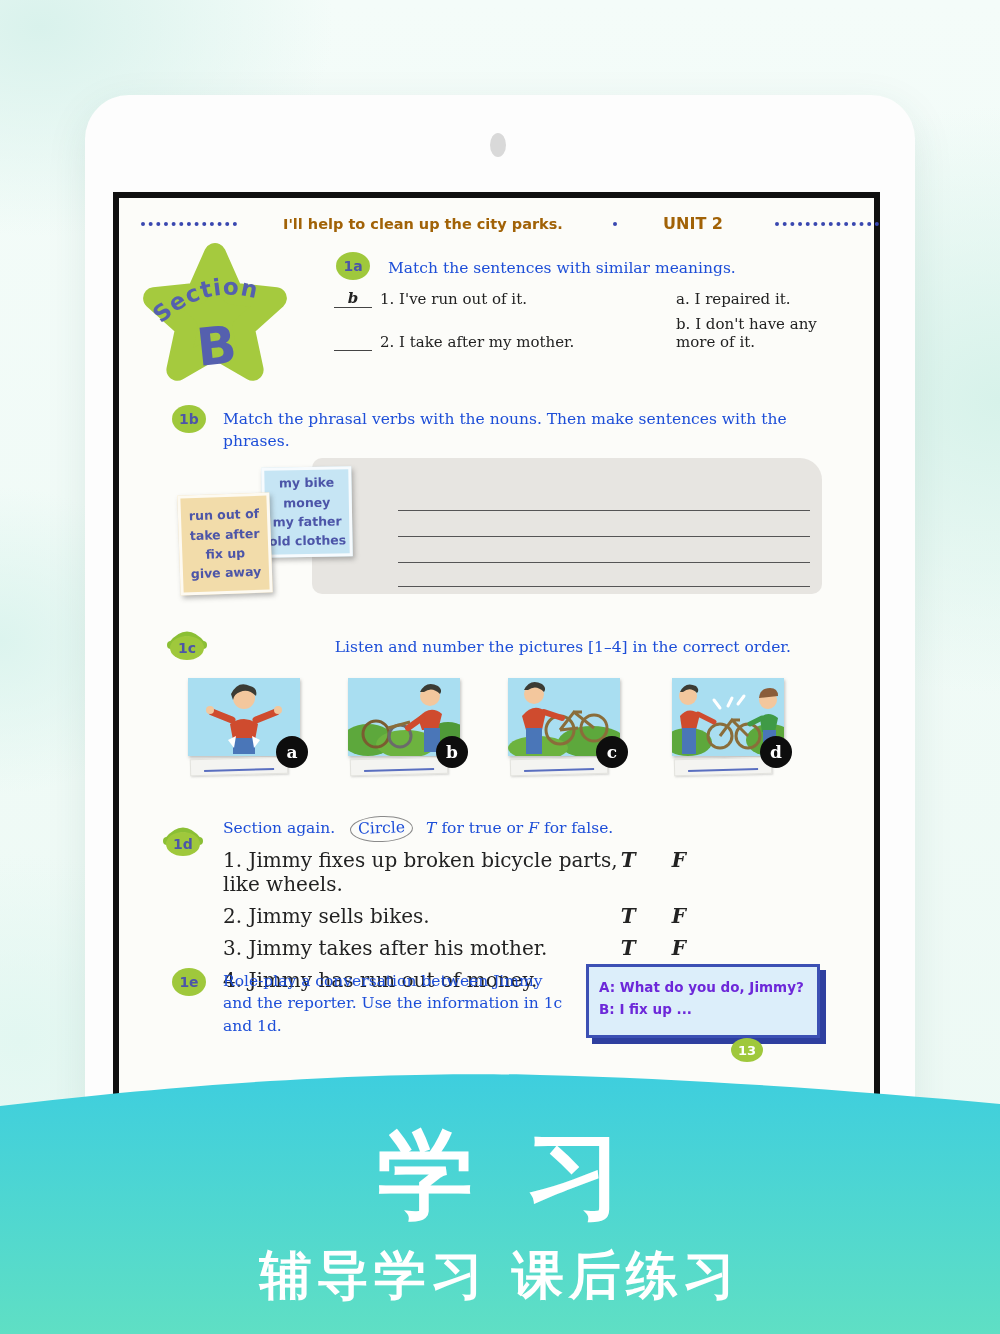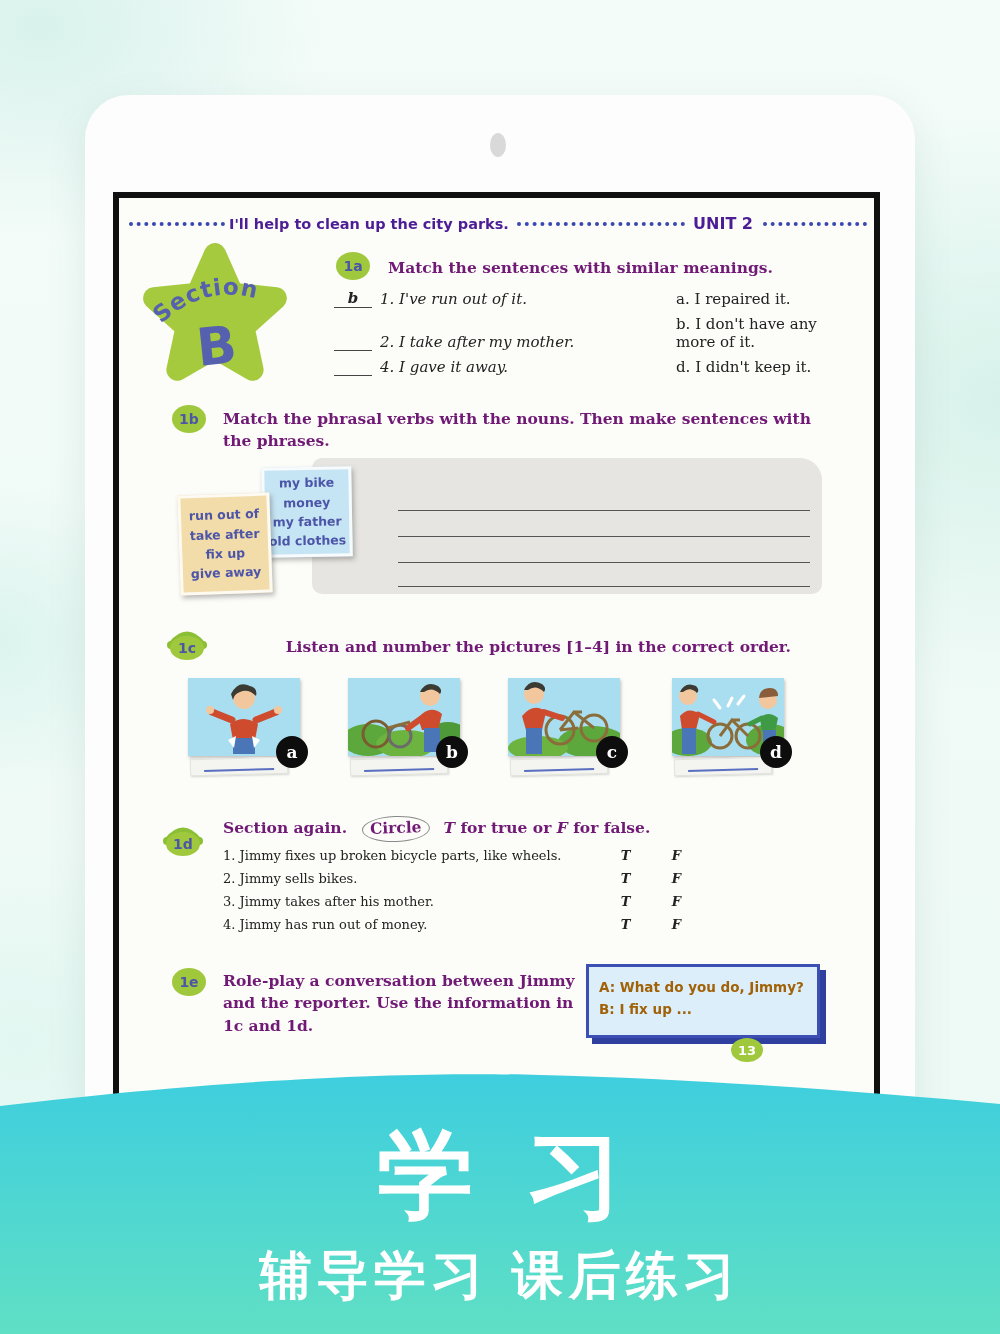--- a/index.html
+++ b/index.html
@@ -13,67 +13,67 @@
       linear-gradient(180deg,#f4fcf9 0%, #ecf9f4 100%);}
   
   .tablet{position:absolute;left:85px;top:95px;width:830px;height:1239px;
     background:#fdfdfd;border-radius:44px 44px 0 0;box-shadow:0 12px 40px rgba(40,90,80,.10);}
   .camera{position:absolute;left:490px;top:133px;width:16px;height:24px;border-radius:50%;background:#d9d9d9;}
   
   .page{position:absolute;left:113px;top:192px;width:755px;height:1142px;
     border:6px solid #101010;background:#fcfcf9;}
   .page *{box-sizing:border-box;}
   
-  .hdr{position:absolute;left:10px;top:16px;width:738px;display:flex;align-items:center;color:#4c1d95;}
+  .hdr{position:absolute;left:22px;top:16px;width:738px;display:flex;align-items:center;color:#a16207;gap:42px;}
   .dots{height:0;border-top:4px dotted #3947b0;}
   .d1{width:96px;margin-right:4px;} .d2{flex:1;margin:0 8px;} .d3{width:104px;margin-left:10px;}
   .lesson{font-family:"DejaVu Sans",sans-serif;font-size:14.5px;font-weight:600;white-space:nowrap;}
   .unit{font-family:"DejaVu Sans",sans-serif;font-size:16px;font-weight:800;white-space:nowrap;text-align:right;}
   
   .star{position:absolute;left:16px;top:40px;}
   
   .badge{position:absolute;width:34px;height:28px;border-radius:50%;background:#9fc83c;
     color:#4c55a8;font-family:"DejaVu Sans",sans-serif;font-weight:800;font-size:14px;
     display:flex;align-items:center;justify-content:center;}
-  .title{position:absolute;font-weight:700;font-size:15.5px;color:#701a75;line-height:1.45;}
+  .title{position:absolute;font-weight:400;font-size:15.5px;color:#1d4ed8;line-height:1.45;}
   
   .rows1a{position:absolute;left:215px;top:92px;width:520px;font-size:15px;color:#222;}
   .rows1a .row{display:flex;margin-bottom:7px;align-items:flex-end;}
   .ans{width:38px;border-bottom:1.6px solid #444;text-align:center;margin-right:8px;
     font-family:"DejaVu Serif",serif;font-style:italic;font-weight:700;font-size:15px;line-height:1.1;height:18px;}
-  .lcol{width:248px;font-style:italic;} .rcol{flex:1;margin-left:48px;}
+  .lcol{width:248px;} .rcol{flex:1;margin-left:48px;}
   
   .pad{position:absolute;left:193px;top:260px;width:510px;height:136px;background:#e7e5e1;border-radius:10px 22px 10px 10px;}
   .hand-line{position:absolute;left:82px;top:8px;width:372px;border-bottom:2px solid #333;
     font-family:"DejaVu Serif",serif;font-style:italic;font-weight:700;font-size:15.5px;color:#1c1c1c;padding-bottom:1px;white-space:nowrap;}
   .pline{position:absolute;left:86px;width:412px;border-bottom:1.6px solid #555;}
   .note{position:absolute;border:3px solid rgba(255,255,255,.85);box-shadow:2px 3px 5px rgba(60,60,60,.35);
     font-family:"DejaVu Sans",sans-serif;font-weight:700;font-size:12.5px;color:#4c55a8;
     display:flex;flex-direction:column;justify-content:center;text-align:center;line-height:1.55;}
   .note-blue{left:143px;top:269px;width:90px;height:90px;background:#c6e5f4;transform:rotate(-1deg);z-index:2;}
   .note-tan{left:60px;top:296px;width:92px;height:100px;background:#f2dcaa;transform:rotate(-2deg);z-index:3;}
   
   .pic{position:absolute;top:480px;width:112px;}
   .pic .frame{width:112px;height:78px;background:#a9def1;overflow:hidden;box-shadow:1px 2px 3px rgba(80,80,80,.35);}
   .pic-letter{position:absolute;right:-8px;top:58px;width:32px;height:32px;border-radius:50%;background:#0d0d0d;
     color:#fff;font-family:"DejaVu Serif",serif;font-weight:700;font-size:17px;display:flex;align-items:center;justify-content:center;z-index:4;}
   .slip{margin:2px 6px 0 2px;width:98px;height:17px;background:#f4f4f1;border:1px solid #e3e3de;transform:rotate(-1.5deg);
     box-shadow:1px 1px 2px rgba(100,100,100,.25);display:flex;align-items:flex-end;justify-content:center;}
   .slip i{display:block;width:70px;border-bottom:2px solid #5a6fc0;margin-bottom:3px;}
   
-  .rows1d{position:absolute;left:104px;top:650px;width:500px;font-size:13px;color:#222;}
+  .rows1d{position:absolute;left:104px;top:650px;width:500px;font-size:20px;color:#222;}
   .rows1d .r{display:flex;margin-bottom:8px;}
   .st{width:404px;}
   .tf{width:52px;font-style:italic;font-family:"DejaVu Serif",serif;font-weight:600;}
   .circled{display:inline-block;border:1.6px solid #8a8a8a;border-radius:50%;padding:0 7px 2px 7px;transform:rotate(-2deg);}
   .it{font-style:italic;}
   
   .dialog{position:absolute;left:467px;top:766px;width:234px;height:74px;background:#dceefa;
     border:3px solid #3c50b4;box-shadow:6px 6px 0 #2e3f9f;padding:10px 10px;
-    font-family:"DejaVu Sans",sans-serif;font-weight:700;font-size:13.5px;color:#a16207;line-height:1.6;}
+    font-family:"DejaVu Sans",sans-serif;font-weight:700;font-size:13.5px;color:#6d28d9;line-height:1.6;}
   .pageno{position:absolute;left:612px;top:840px;width:32px;height:24px;border-radius:50%;background:#9fc83c;
     color:#fff;font-family:"DejaVu Sans",sans-serif;font-weight:800;font-size:13px;
     display:flex;align-items:center;justify-content:center;}
   
   .wave{position:absolute;left:0;bottom:0;width:1000px;height:262px;}
   .footer-text{position:absolute;left:0;bottom:0;width:1000px;height:240px;display:flex;flex-direction:column;
     align-items:center;justify-content:center;color:#fff;font-family:"DejaVu Sans",sans-serif;z-index:5;}
   .foot-main{font-size:96px;font-weight:800;letter-spacing:.55em;padding-left:.55em;line-height:1;}
   .foot-sub{font-size:52px;font-weight:700;letter-spacing:.10em;margin-top:26px;line-height:1;}
   svg text{font-family:"DejaVu Sans",sans-serif;}
@@ -114,25 +114,20 @@
     <div class="rows1a">
       <div class="row">
         <span class="ans">b</span>
         <span class="lcol">1. I've run out of it.</span>
         <span class="rcol">a. I repaired it.</span>
       </div>
       <div class="row">
         <span class="ans"></span>
         <span class="lcol">2. I take after my mother.</span>
         <span class="rcol">b. I don't have any more of it.</span>
-      </div>
-      <div class="row">
-        <span class="ans"></span>
-        <span class="lcol">4. I gave it away.</span>
-        <span class="rcol">d. I didn't keep it.</span>
       </div>
     </div>
 
     <div class="badge" style="left:53px;top:207px;">1b</div>
     <div class="title" style="left:104px;top:210px;width:600px;">Match the phrasal verbs with the nouns. Then make sentences with the phrases.</div>
 
     <div class="pad">
       <div class="pline" style="top:52px;"></div>
       <div class="pline" style="top:78px;"></div>
       <div class="pline" style="top:104px;"></div>

